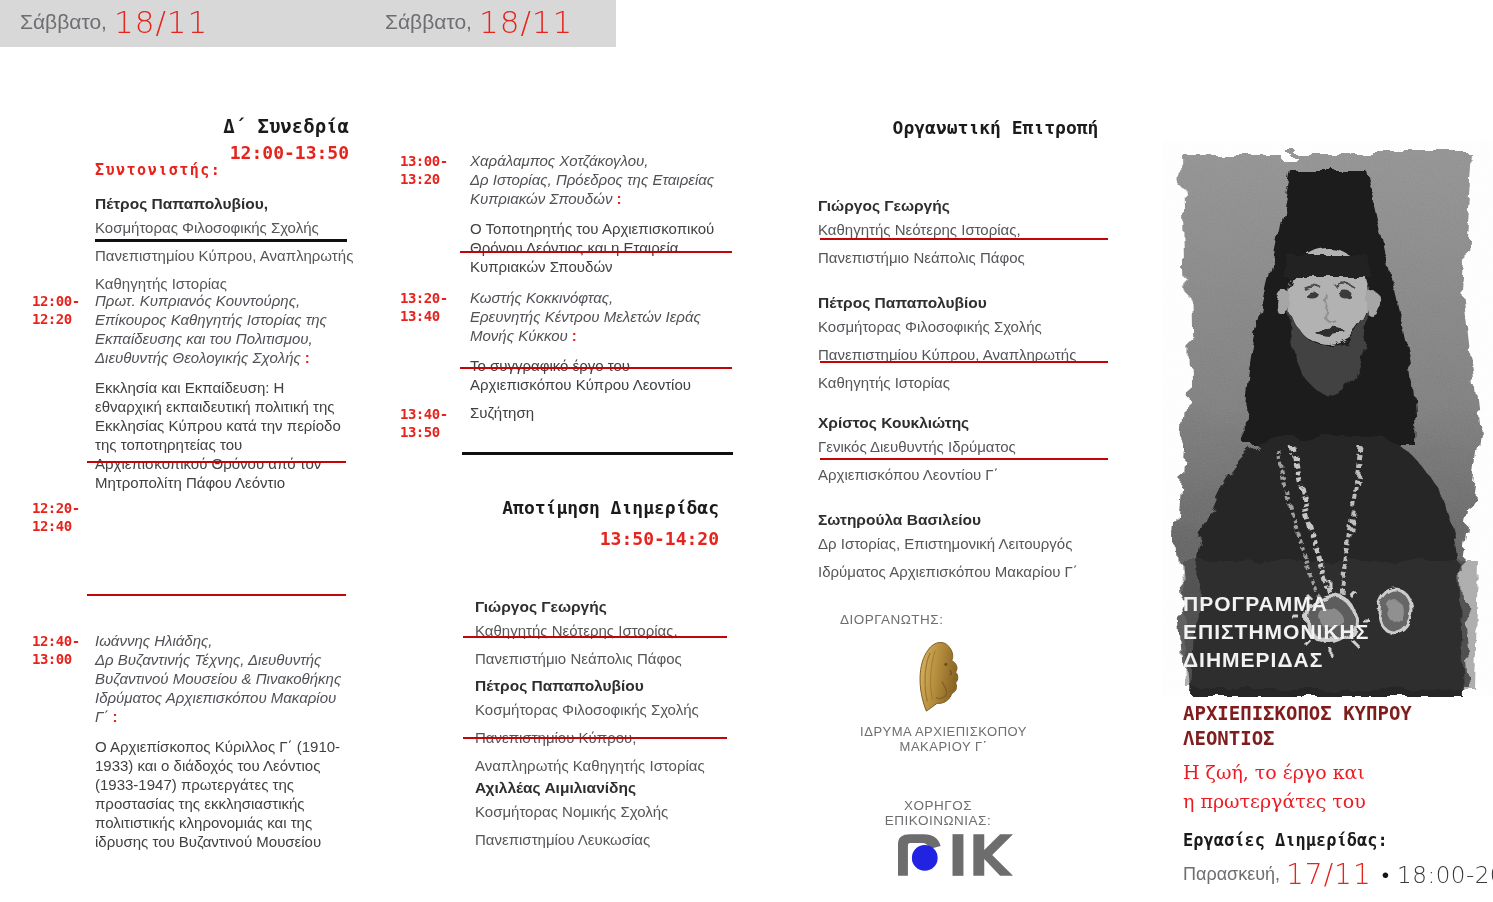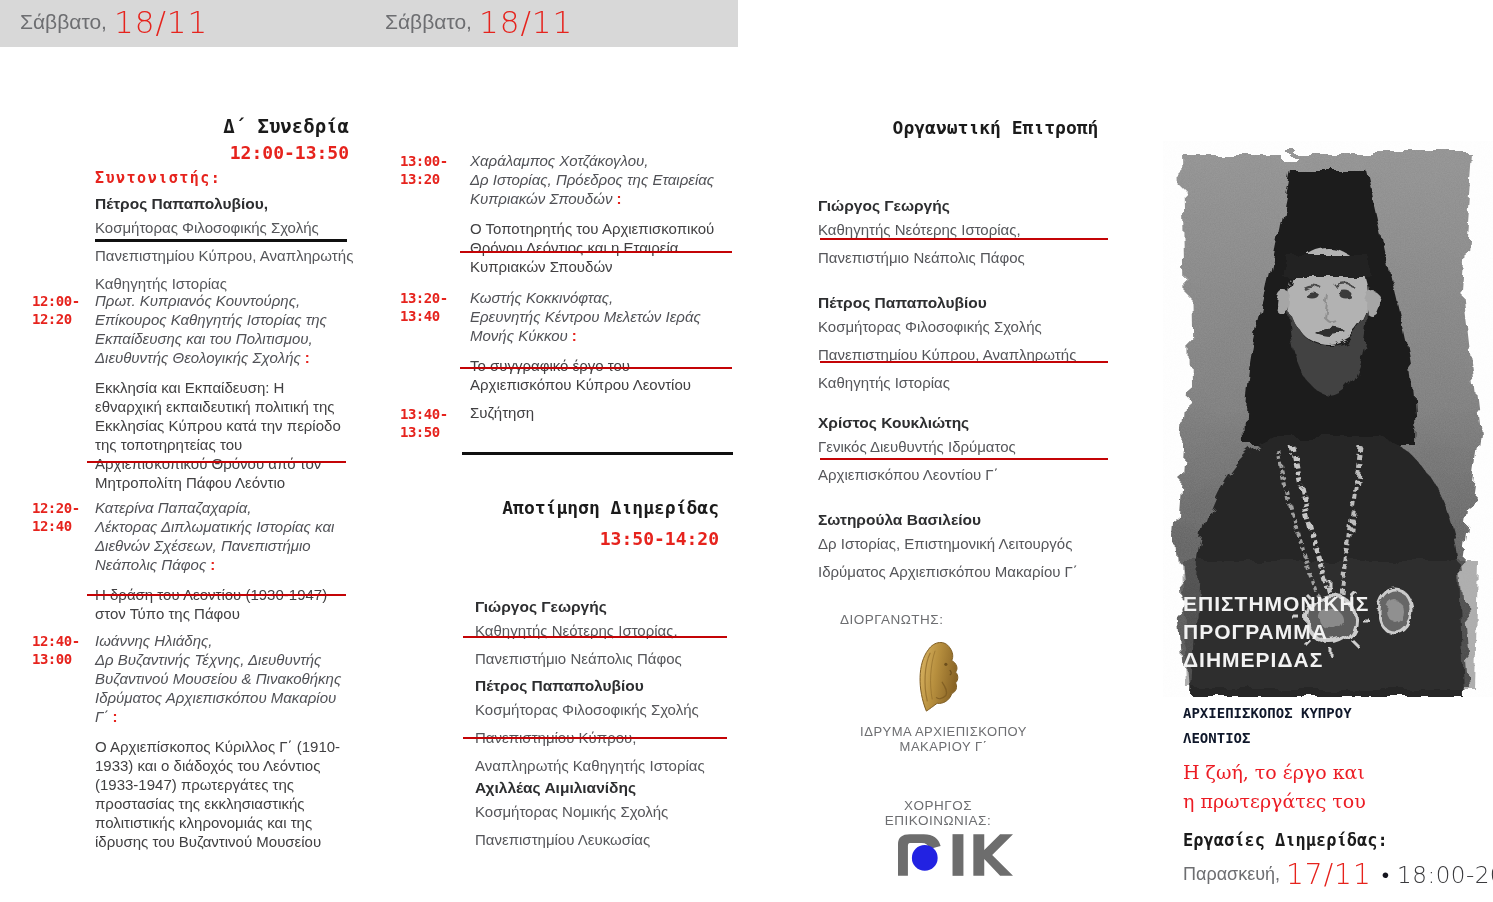--- a/index.html
+++ b/index.html
@@ -1,41 +1,41 @@
 <!DOCTYPE html>
 <html><head>
 <meta charset="utf-8">
 <style>
   html,body{margin:0;padding:0;background:#ffffff;}
   .page{position:relative;width:1493px;height:902px;background:#fff;overflow:hidden;
         font-family:"Liberation Sans",sans-serif;color:#414042;}
   :root{--red:#e6231d;--line-red:#c40406;--gray-txt:#6d6e71;--aff:#55565a;}
 
-  .graybar{position:absolute;left:0;top:0;width:738px;height:47px;background:#d8d8d8;}
+  .graybar{position:absolute;left:0;top:0;width:616px;height:47px;background:#d8d8d8;}
   .hdr{position:absolute;top:4px;white-space:nowrap;}
   .day-label{color:var(--gray-txt);font-size:21px;vertical-align:middle;}
   .date-sty{color:var(--red);font-family:"DejaVu Sans",sans-serif;font-weight:200;
             font-size:31px;letter-spacing:1px;vertical-align:middle;margin-left:7px;}
 
   .mono{font-family:"DejaVu Sans Mono","Liberation Mono",monospace;font-weight:bold;}
   .sess-title{font-size:19px;color:#1b1b1b;line-height:27px;}
   .sess-time{font-size:18px;color:var(--red);line-height:26px;}
   .coord-label{font-size:15px;color:var(--red);letter-spacing:1.5px;}
   .name-b{font-weight:bold;color:#2d2e30;font-size:15.5px;line-height:20px;}
   .aff{color:var(--aff);font-size:15px;line-height:28px;}
   .time-red{font-size:14px;color:var(--red);line-height:18px;letter-spacing:-0.5px;}
   .speaker{font-style:italic;color:#505156;font-size:15px;line-height:19px;}
   .colon{color:var(--red);font-weight:bold;font-style:normal;margin-left:4px;}
   .talk-title{color:#414042;font-size:15px;line-height:19px;margin-top:11px;}
   .red-line{position:absolute;height:2px;background:var(--line-red);}
   .black-line{position:absolute;height:3px;background:#101010;}
   .abs{position:absolute;margin-top:28px;}
   .small-gray{color:var(--gray-txt);font-size:13.5px;letter-spacing:0.5px;}
   .overlay-line{color:#f2f2f2;font-weight:bold;font-size:21px;line-height:28px;letter-spacing:1px;}
-  .cover-title{font-size:14px;color:#0f172a;line-height:25px;}
+  .cover-title{font-size:19px;color:#7f1d1d;line-height:25px;}
   .cover-sub{font-family:"DejaVu Serif","Liberation Serif",serif;color:#ec1c24;
              font-size:19px;line-height:29px;}
   .works{font-size:17px;color:#1b1b1b;}
   .sched-row{display:flex;align-items:center;white-space:nowrap;}
   .sched-day{color:var(--gray-txt);font-size:18px;}
   .sched-date{color:var(--red);font-family:"DejaVu Sans",sans-serif;font-weight:200;
               font-size:28px;letter-spacing:1px;margin-left:6px;}
   .sched-bullet{color:#15151f;font-size:21px;margin:0 8px 0 10px;}
   .sched-time{color:#3a3a3d;font-family:"DejaVu Sans",sans-serif;font-weight:200;
               font-size:23px;letter-spacing:0.5px;}
@@ -54,21 +54,21 @@
     </span>
   </div>
 
   <div class="abs" style="left:20px;top:0;width:326px;height:902px;">
 
     <div class="abs mono" style="left:75px;top:57px;width:254px;text-align:right;">
       <div class="sess-title">Δ΄ Συνεδρία</div>
       <div class="sess-time">12:00-13:50</div>
     </div>
 
-    <div class="abs mono coord-label" style="left:75px;top:113px;">Συντονιστής:</div>
+    <div class="abs mono coord-label" style="left:75px;top:105px;">Συντονιστής:</div>
 
     <div class="abs" style="left:75px;top:138px;width:262px;">
       <div class="name-b">Πέτρος Παπαπολυβίου,</div>
       <div class="aff">Κοσμήτορας Φιλοσοφικής Σχολής Πανεπιστημίου Κύπρου, Αναπληρωτής Καθηγητής Ιστορίας</div>
     </div>
 
     <div class="black-line" style="left:75px;top:211px;width:252px;"></div>
 
     <div class="abs mono time-red" style="left:12px;top:236px;">
       <div>12:00-</div>
@@ -80,27 +80,20 @@
         <span>Επίκουρος Καθηγητής Ιστορίας της Εκπαίδευσης και του Πολιτισμου, Διευθυντής Θεολογικής Σχολής</span><span class="colon">:</span>
       </div>
       <div class="talk-title">Εκκλησία και Εκπαίδευση: Η εθναρχική εκπαιδευτική πολιτική της Εκκλησίας Κύπρου κατά την περίοδο της τοποτηρητείας του Αρχιεπισκοπικού Θρόνου από τον Μητροπολίτη Πάφου Λεόντιο</div>
     </div>
 
     <div class="red-line" style="left:67px;top:433px;width:259px;"></div>
 
     <div class="abs mono time-red" style="left:12px;top:443px;">
       <div>12:20-</div>
       <div>12:40</div>
-    </div>
-    <div class="abs" style="left:75px;top:442px;width:258px;">
-      <div class="speaker">
-        <div>Κατερίνα Παπαζαχαρία,</div>
-        <span>Λέκτορας Διπλωματικής Ιστορίας και Διεθνών Σχέσεων, Πανεπιστήμιο Νεάπολις Πάφος</span><span class="colon">:</span>
-      </div>
-      <div class="talk-title">Η δράση του Λεοντίου (1930-1947) στον Τύπο της Πάφου</div>
     </div>
 
     <div class="red-line" style="left:67px;top:566px;width:259px;"></div>
 
     <div class="abs mono time-red" style="left:12px;top:576px;">
       <div>12:40-</div>
       <div>13:00</div>
     </div>
     <div class="abs" style="left:75px;top:575px;width:262px;">
       <div class="speaker">
@@ -292,22 +285,22 @@
               <line x1="189" y1="499" x2="194" y2="504"></line>
             <line x1="189" y1="457" x2="194" y2="452"></line>
               <line x1="147" y1="499" x2="142" y2="504"></line>
           </g>
           <ellipse cx="232" cy="470" rx="17" ry="22" fill="#666666" stroke="#cccccc" stroke-width="3"></ellipse>
           <ellipse cx="232" cy="470" rx="8" ry="11" fill="#909090"></ellipse>
         </g>
       </svg>
       
       <div class="abs" style="left:20px;top:421px;width:250px;">
+        <div class="overlay-line">ΠΡΟΓΡΑΜΜΑ</div>
         <div class="overlay-line">ΕΠΙΣΤΗΜΟΝΙΚΗΣ</div>
-        <div class="overlay-line">ΠΡΟΓΡΑΜΜΑ</div>
         <div class="overlay-line">ΔΙΗΜΕΡΙΔΑΣ</div>
       </div>
     </div>
 
     <div class="abs mono cover-title" style="left:20px;top:645px;width:300px;">
       <div>ΑΡΧΙΕΠΙΣΚΟΠΟΣ ΚΥΠΡΟΥ</div>
       <div>ΛΕΟΝΤΙΟΣ</div>
     </div>
 
     <div class="abs cover-sub" style="left:20px;top:702px;width:300px;">

